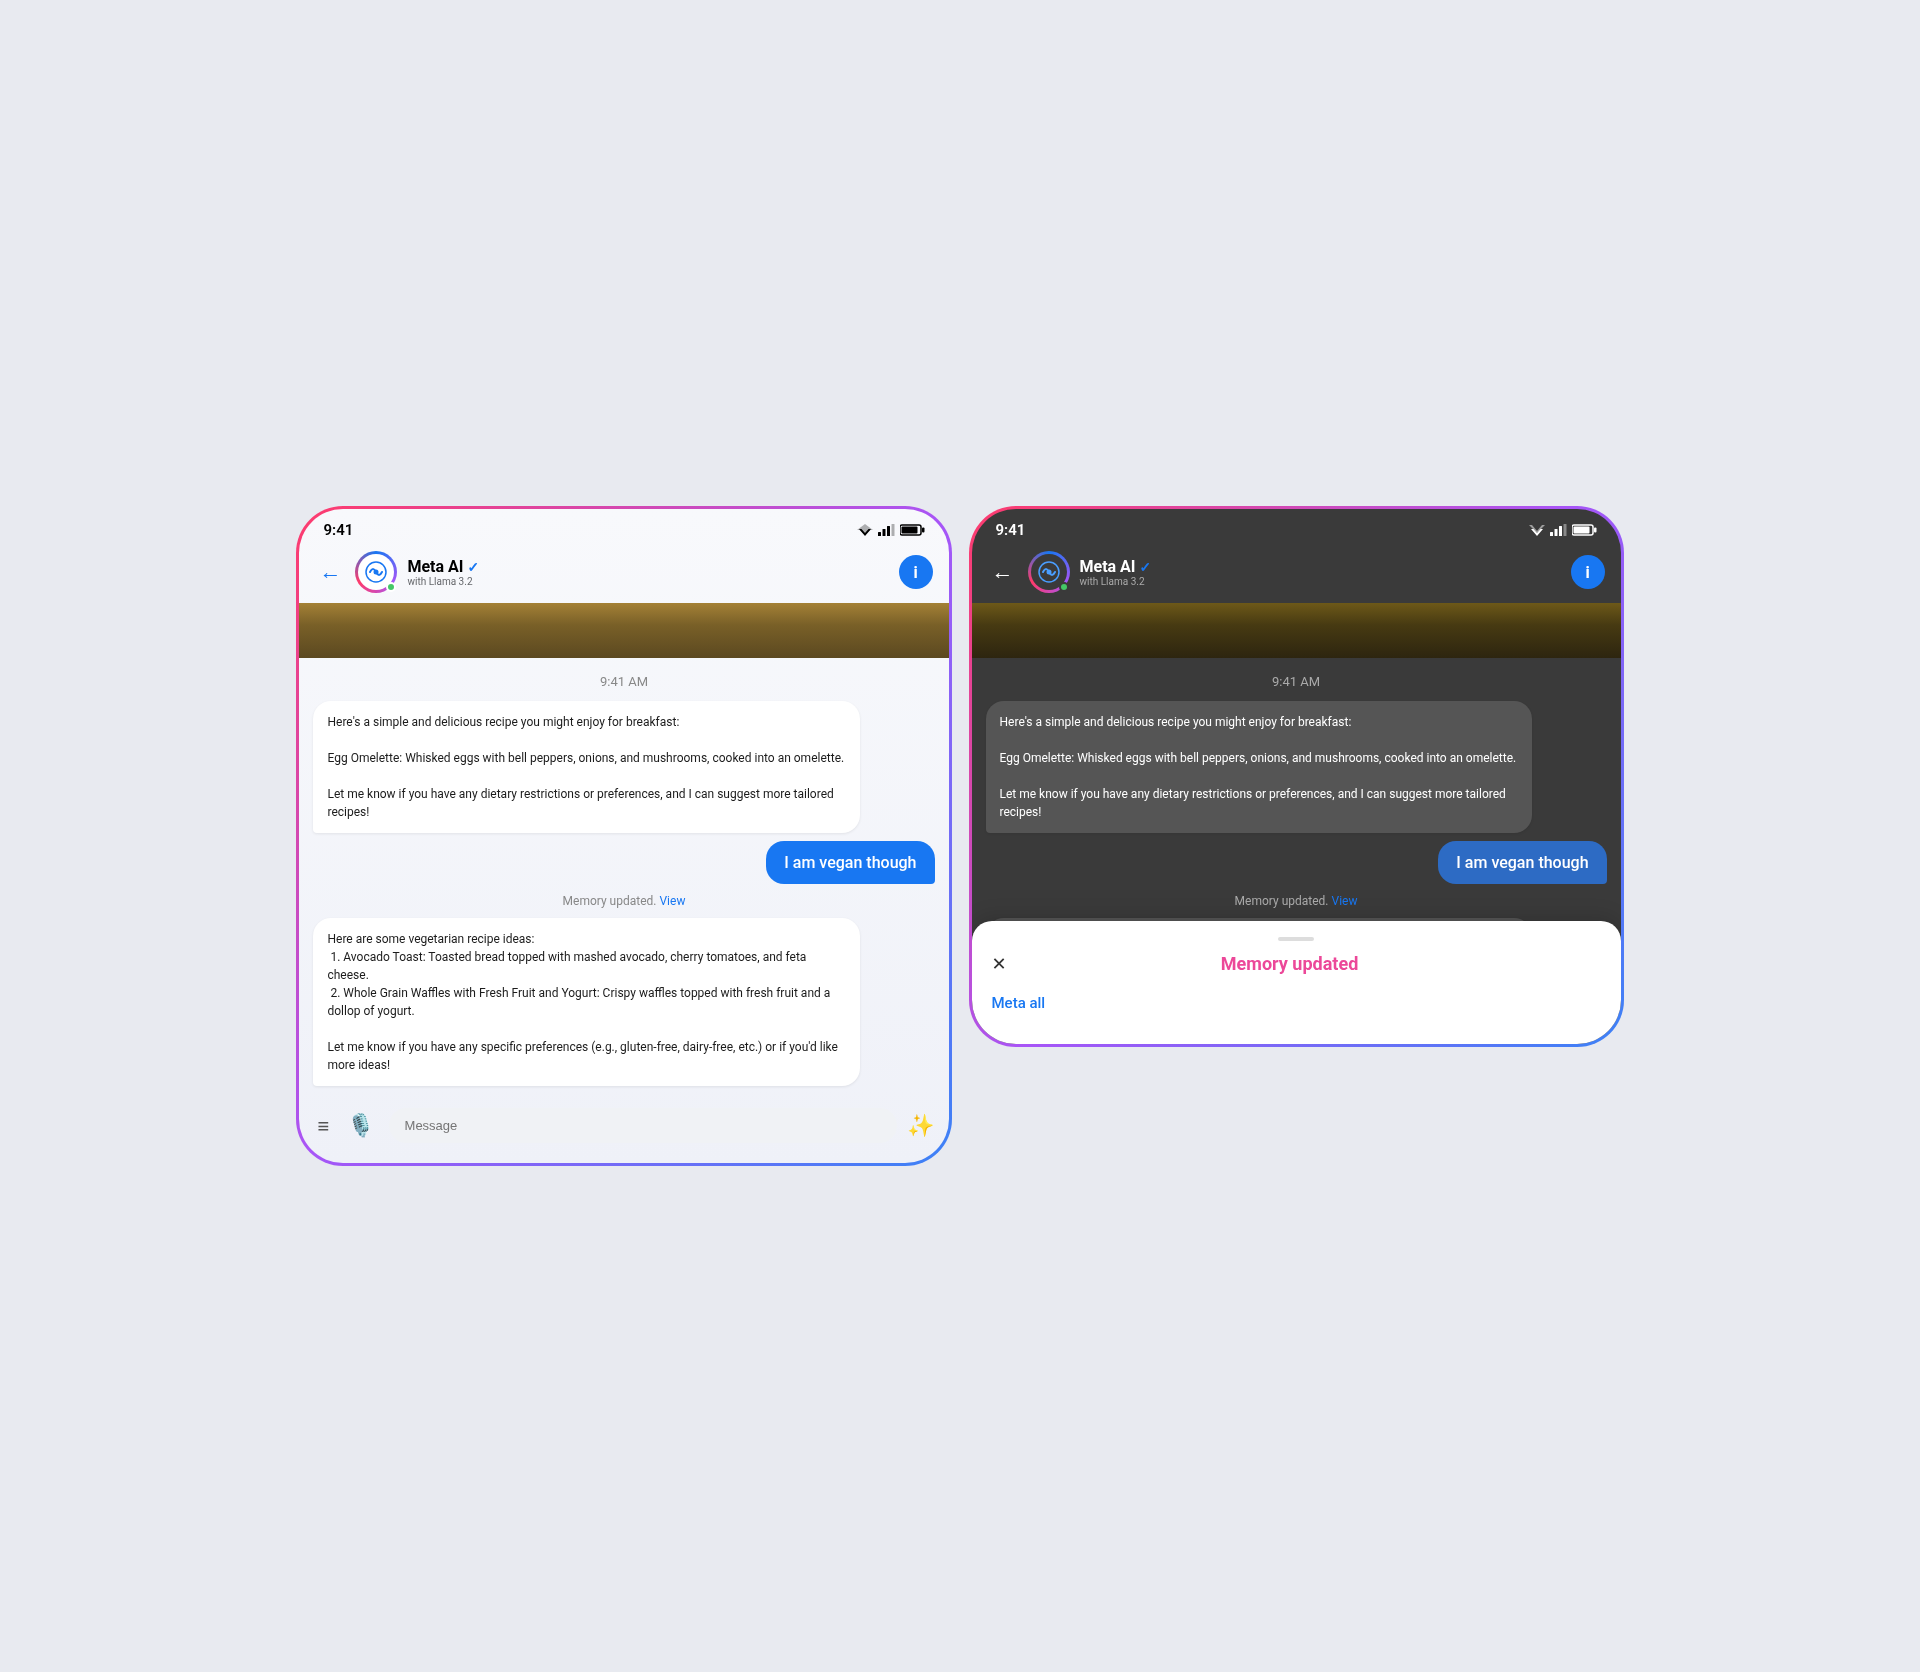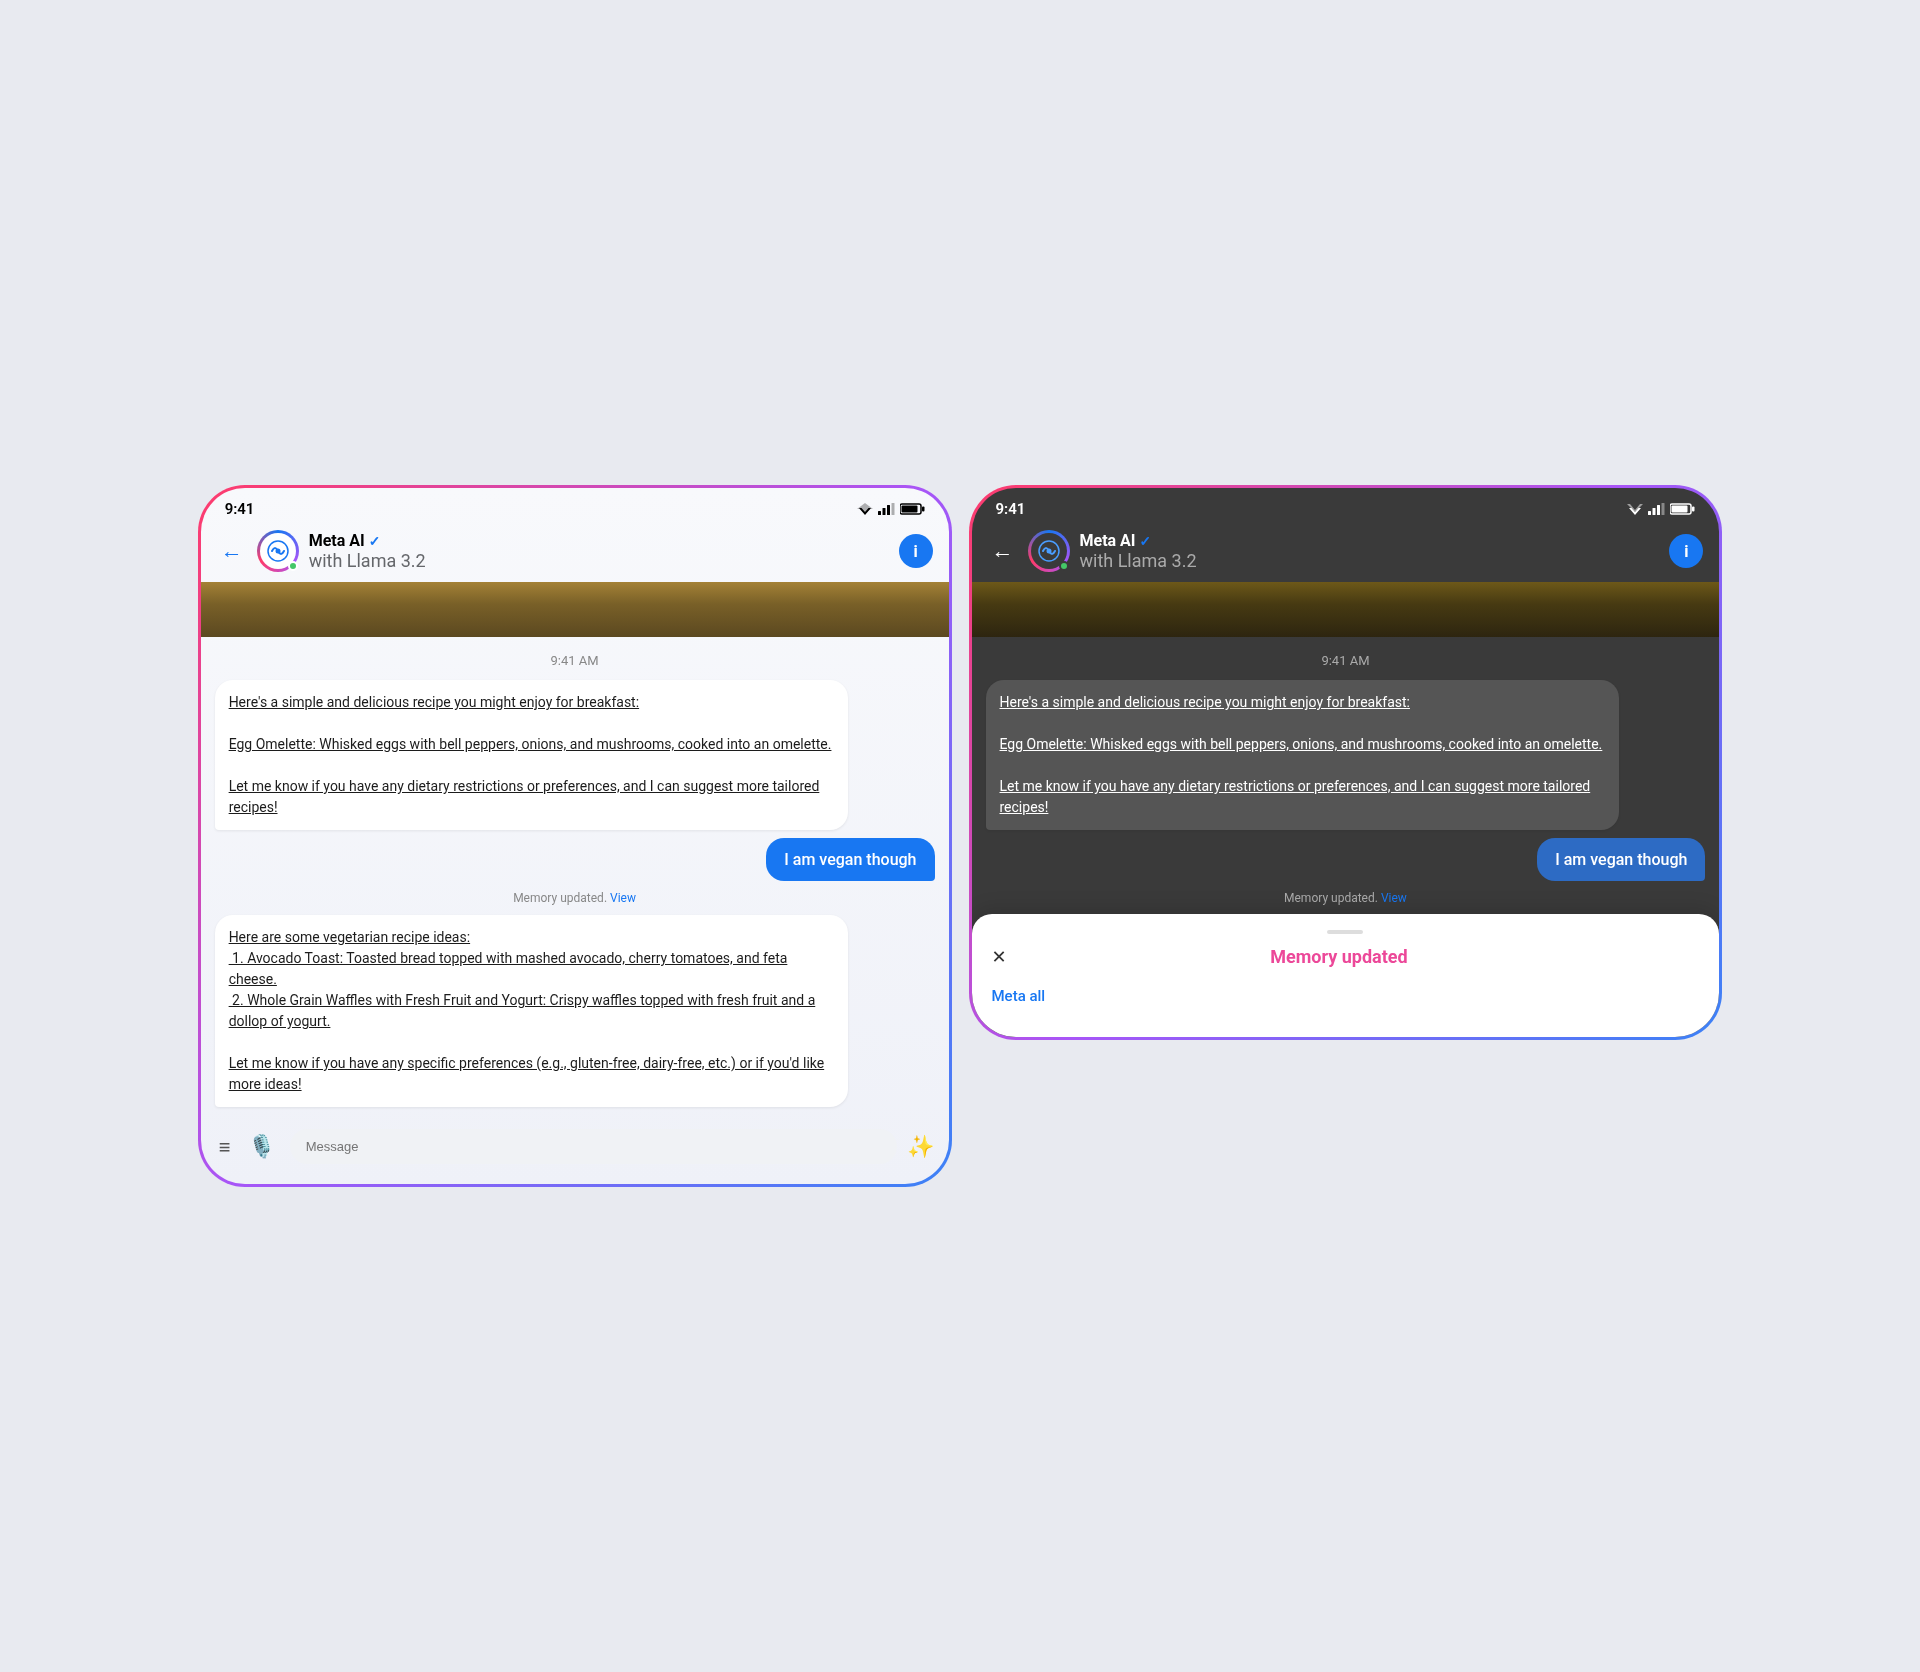--- a/index.html
+++ b/index.html
@@ -122,21 +122,21 @@
       display: flex;
       align-items: center;
       gap: 4px;
     }
     .header-name-dark { color: #fff; }
     .verified-badge {
       color: #1877f2;
       font-size: 14px;
     }
     .header-sub {
-      font-size: 18px;
+      font-size: 10px;
       color: #65676b;
       margin-top: 0;
     }
     .header-sub-dark { color: #aaa; }
     .info-btn {
       width: 34px;
       height: 34px;
       background: #1877f2;
       border-radius: 50%;
       display: flex;
@@ -174,26 +174,25 @@
       color: #888;
       margin: 4px 0;
     }
 
     
     .msg-bot {
       background: white;
       border-radius: 18px 18px 18px 4px;
       padding: 12px 14px;
       max-width: 88%;
-      font-size: 14px;
+      font-size: 12px;
       line-height: 1.5;
       color: #1c1c1c;
       box-shadow: 0 1px 3px rgba(0,0,0,0.08);
       align-self: flex-start;
-      text-decoration: underline;
     }
     .msg-bot-dark {
       background: #555;
       color: #fff;
     }
     .msg-user {
       background: #1877f2;
       border-radius: 18px 18px 4px 18px;
       padding: 12px 18px;
       max-width: 80%;

